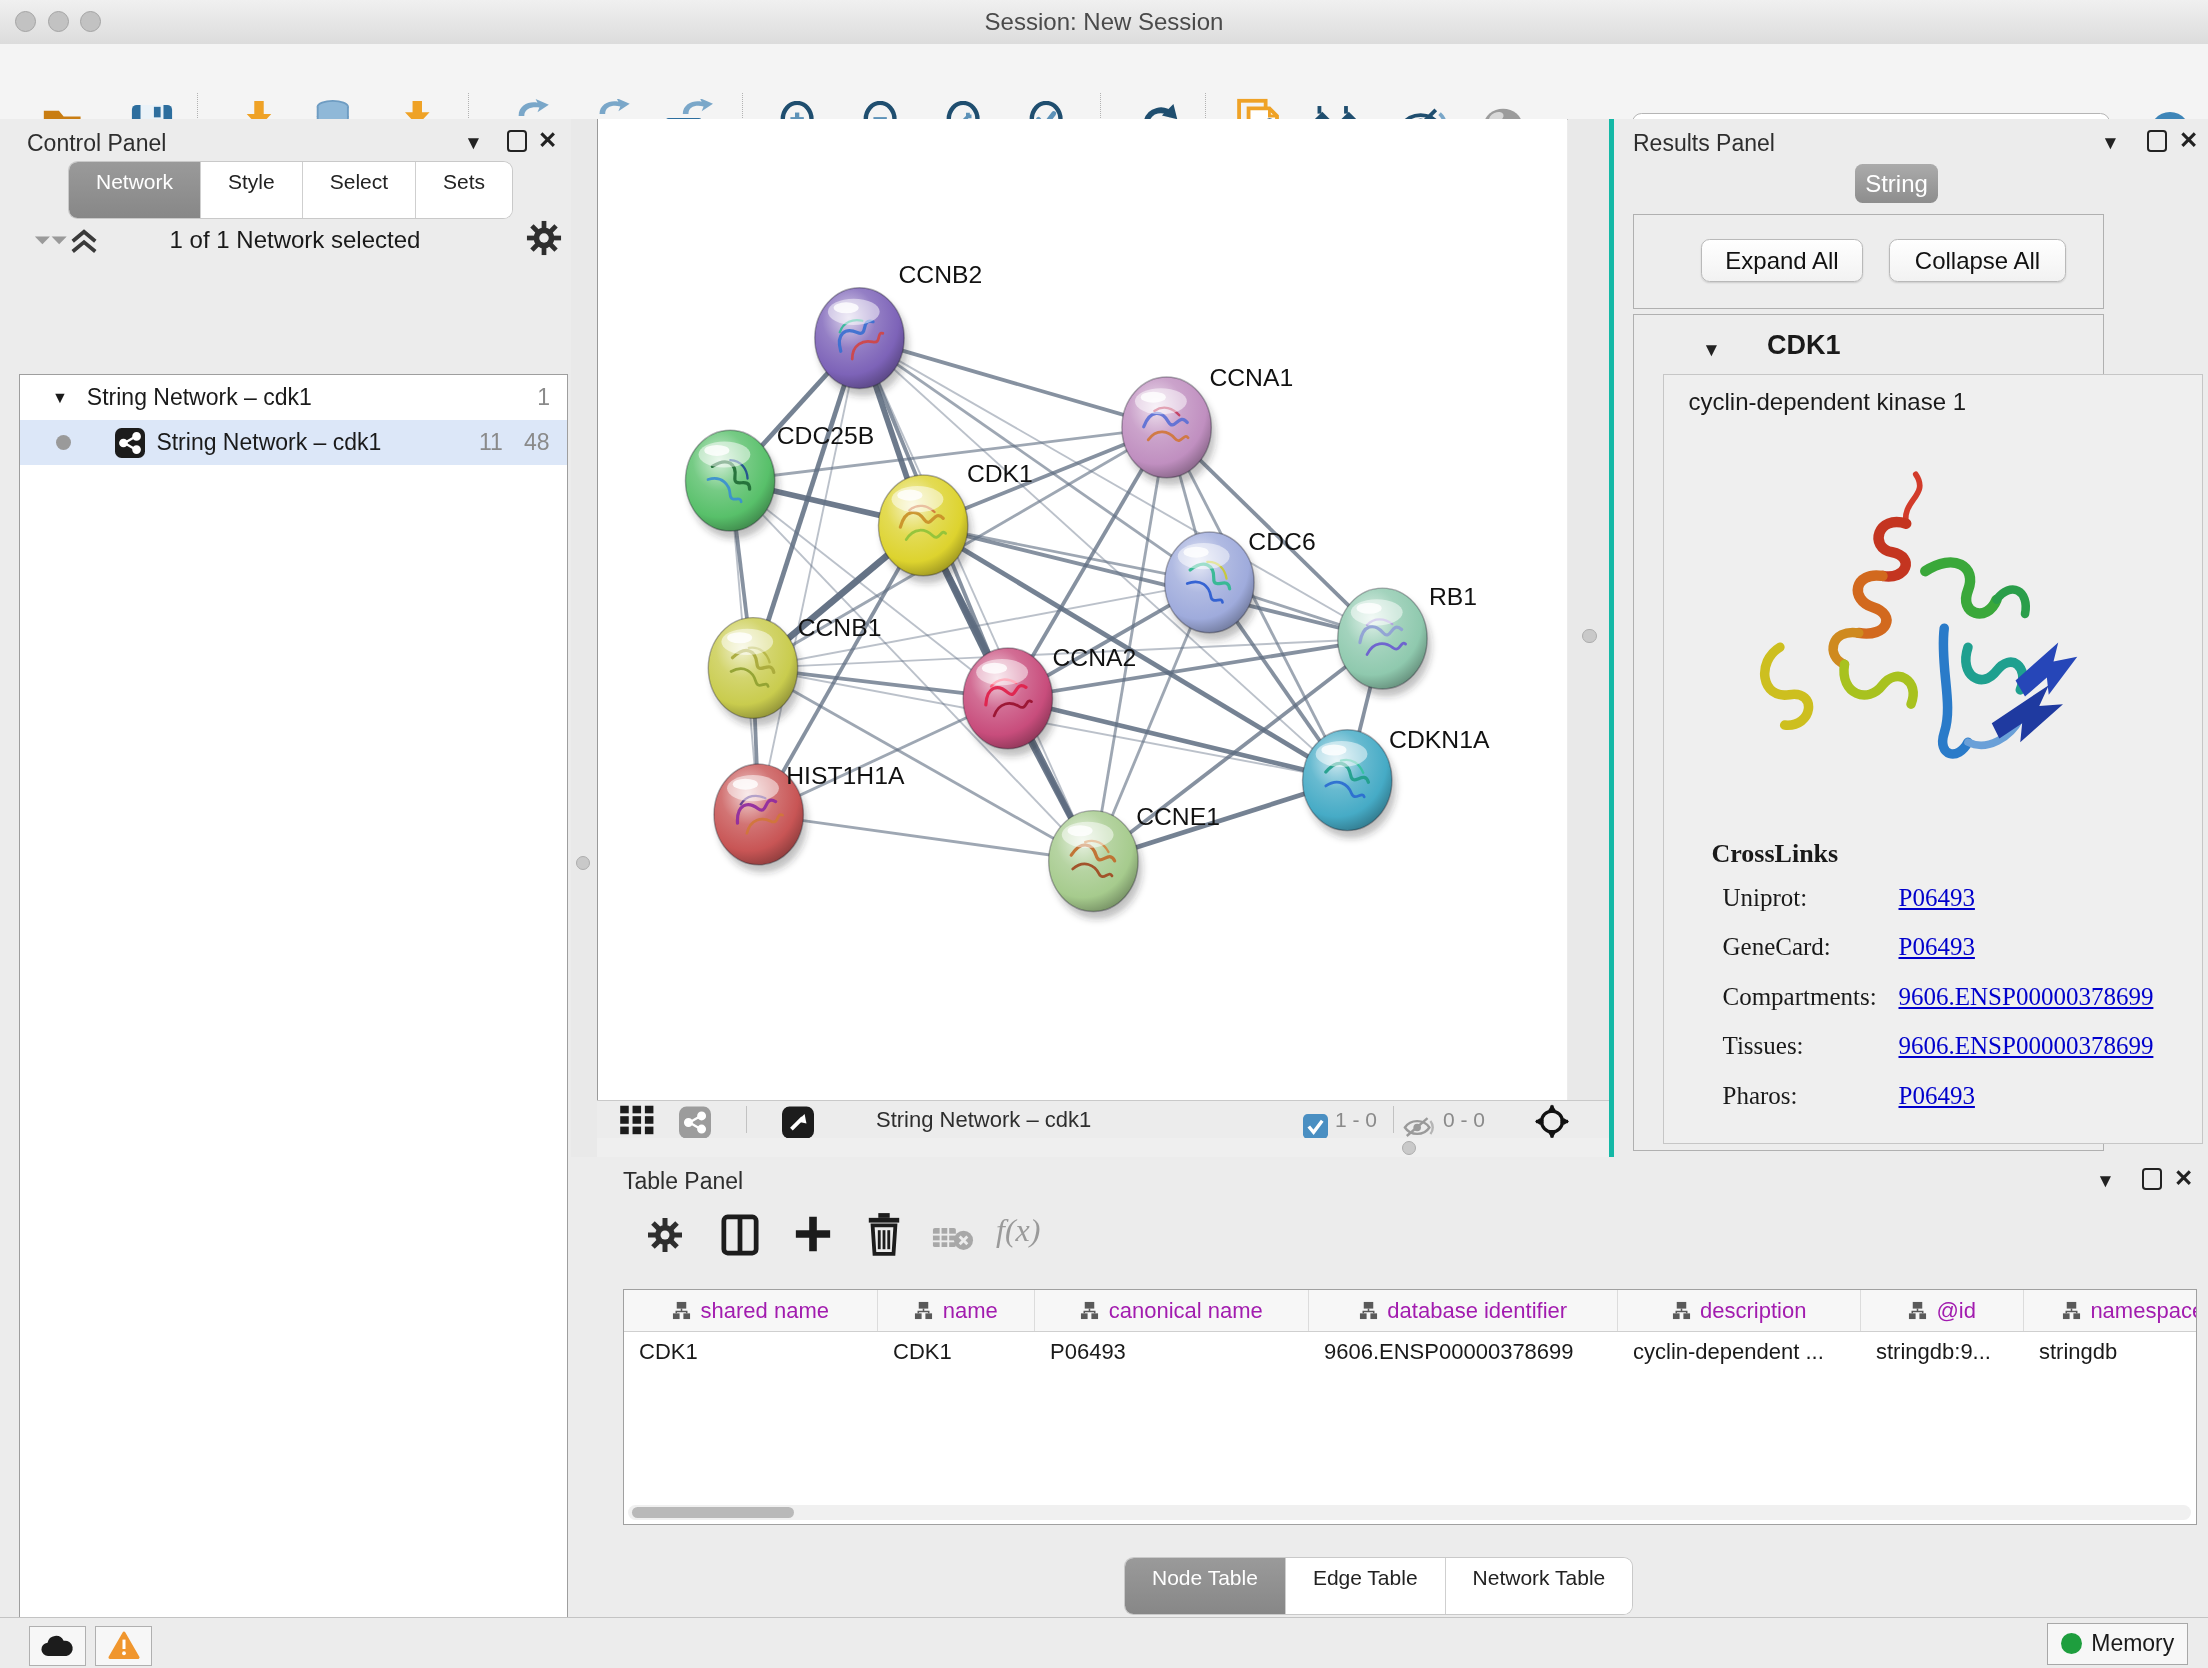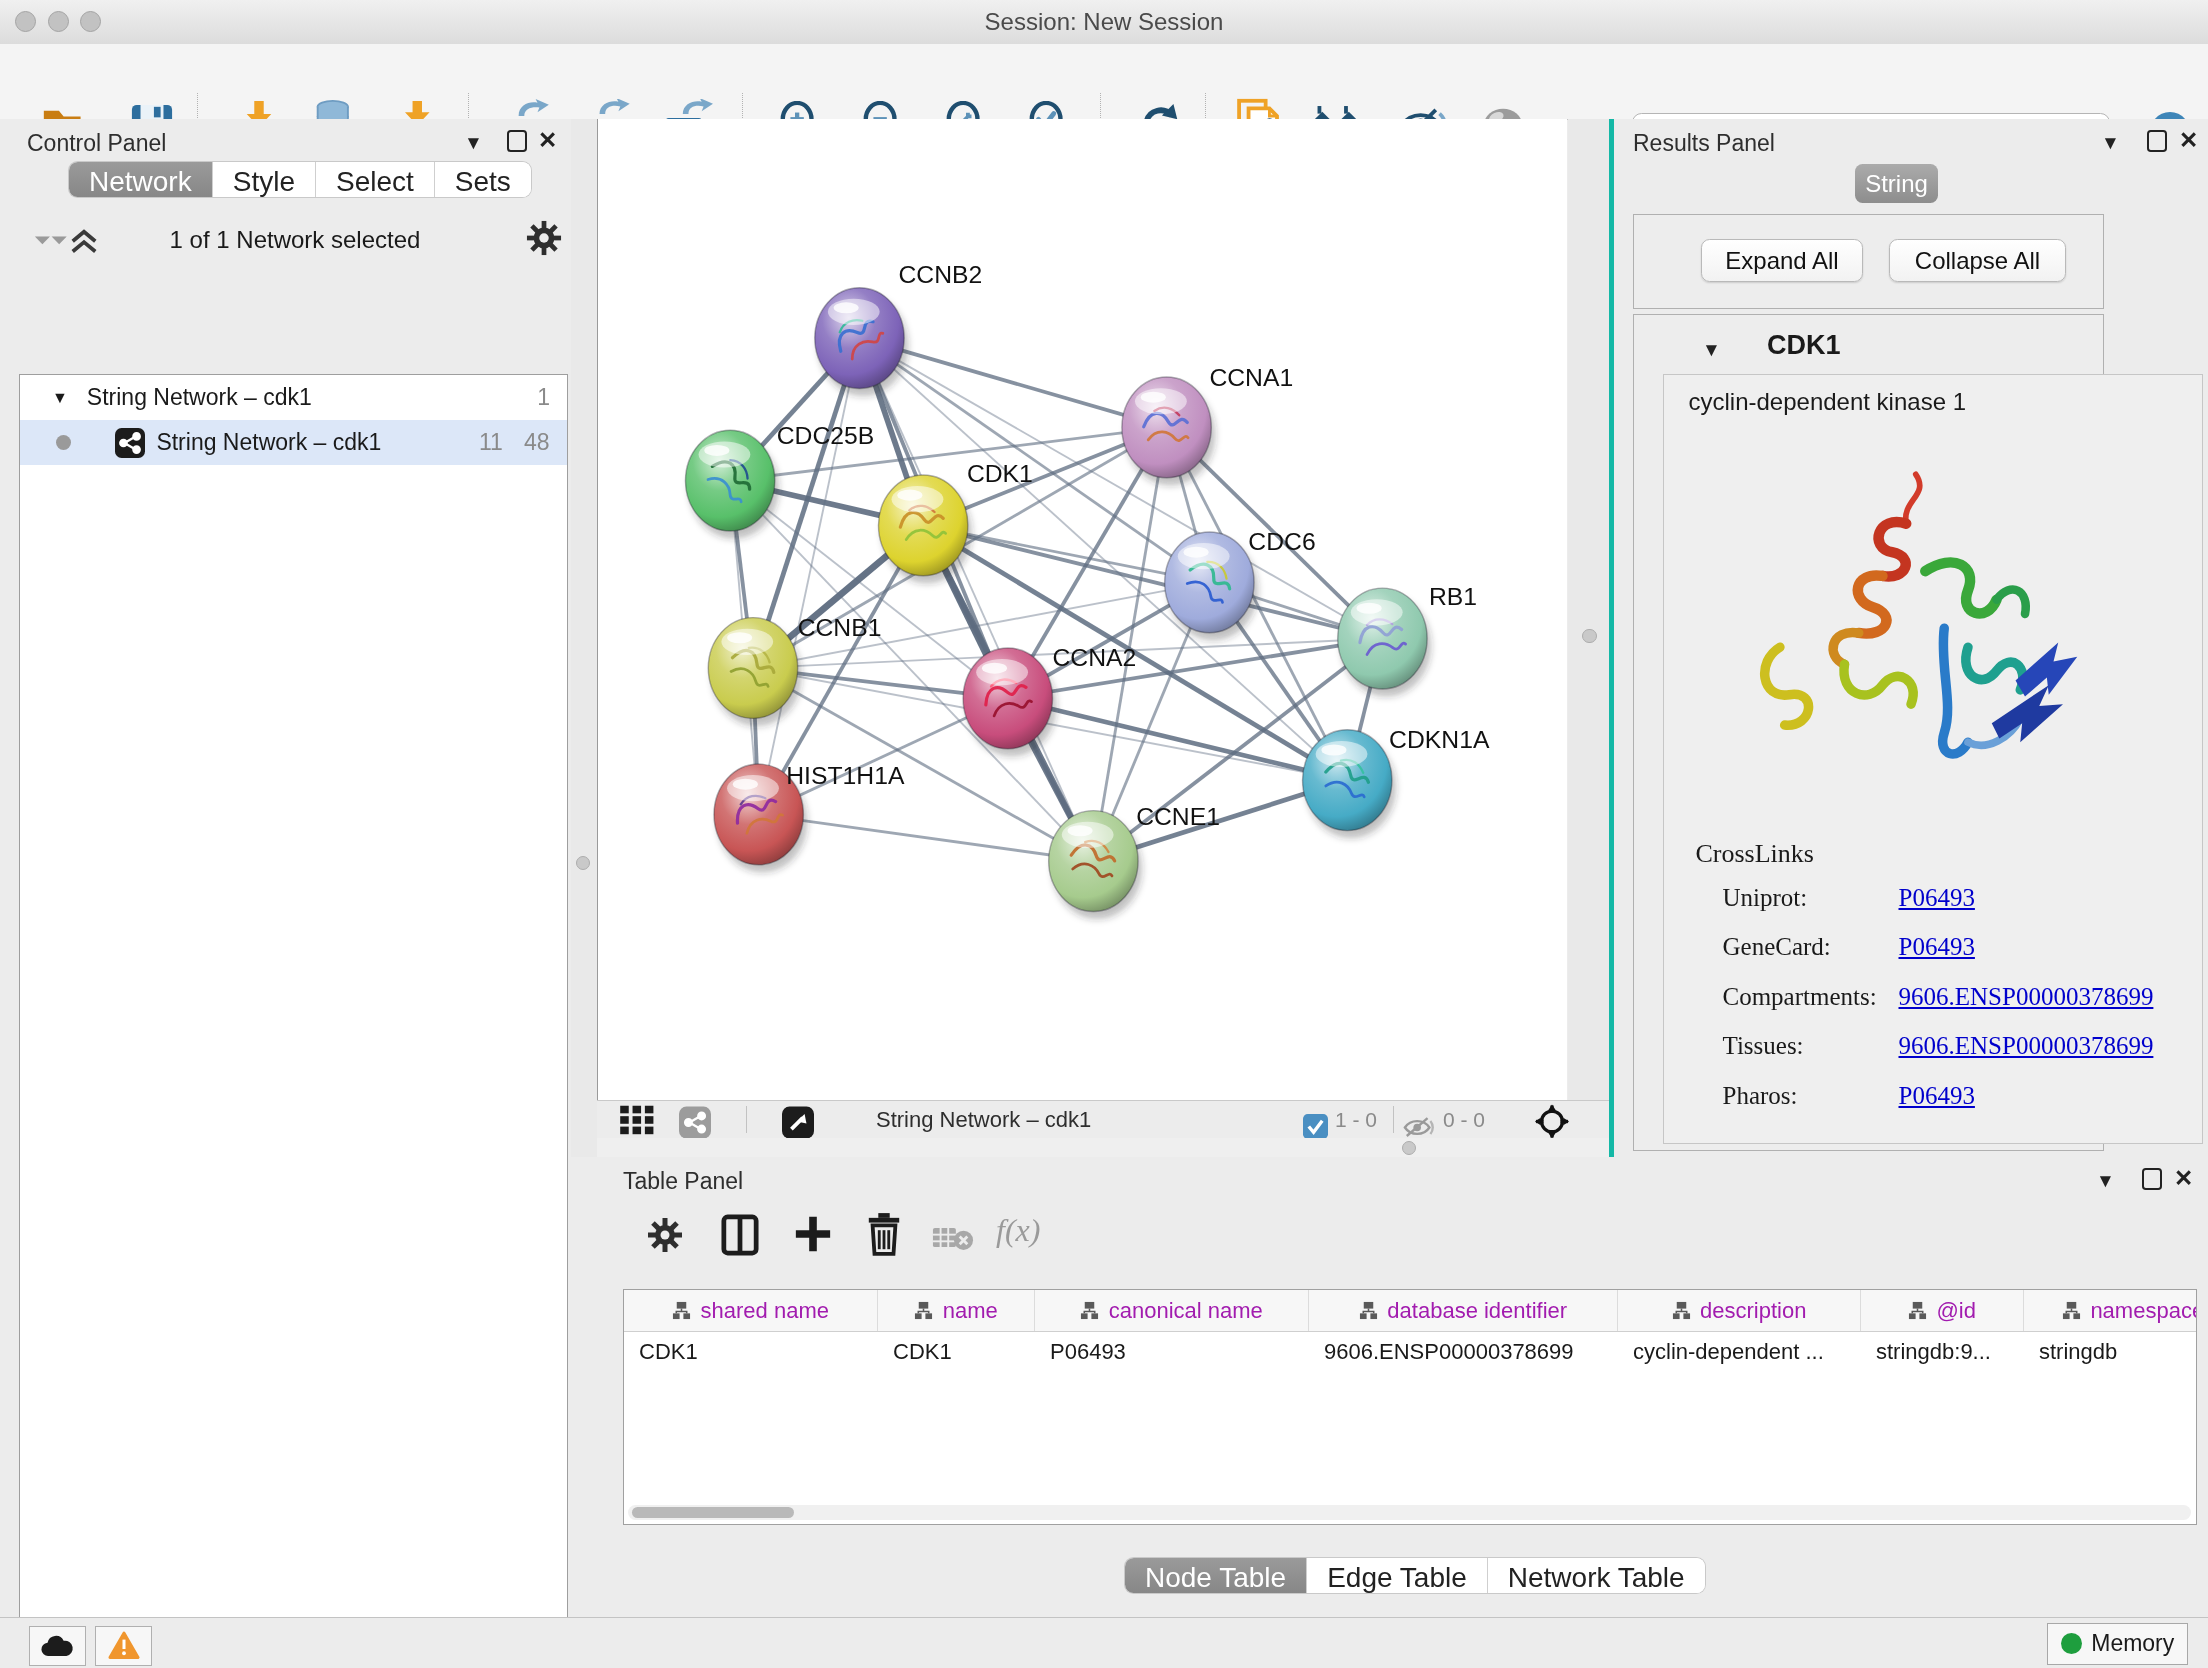--- a/index.html
+++ b/index.html
@@ -23,21 +23,21 @@
       font-family:"Liberation Sans",sans-serif;}
   
   .ptitle{font-size:23px;color:#2e2e2e;}
   .pico{position:absolute;font-size:23px;color:#222;line-height:27px;}
   .sqico{position:absolute;width:16px;height:18px;border:2.4px solid #222;border-radius:3.8px;}
   
   #control{left:0;top:119px;width:590px;height:1498px;background:#ececec;}
   #cp-strip{left:571px;top:119px;width:27px;height:1038px;background:#e9e9e9;border-right:1.9px solid #9e9e9e;}
   .tabbar{position:absolute;display:flex;border-radius:8.6px;overflow:hidden;
       box-shadow:0 0 0 1px #c9c9c9;background:#fff;}
-  .tabseg{font-size:28px;padding:0 20px;height:35px;line-height:40px;text-align:center;
+  .tabseg{font-size:21px;padding:0 27px;height:56px;line-height:40px;text-align:center;
       background:#fff;color:#222;border-right:1px solid #cfcfcf;}
   .tabseg:last-child{border-right:none;}
   .tabseg.sel{background:linear-gradient(#9a9a9a,#878787);color:#fff;}
   #net-list{left:19px;top:255px;width:549px;height:1330px;background:#fff;border:1.9px solid #9e9e9e;box-sizing:border-box;}
   .trow{position:relative;height:45px;display:flex;align-items:center;font-size:23px;}
   .trow .cnt{color:#8a8a8a;}
   
   #canvas{left:597px;top:119px;width:969px;height:982px;background:#fff;border-left:1.9px solid #9a9a9a;}
   #right-strip{left:1568px;top:119px;width:41px;height:1038px;background:#e9e9e9;}
   .knob{position:absolute;width:12.4px;height:12.4px;border-radius:50%;background:#c9c9c9;border:1px solid #adadad;}
@@ -754,21 +754,21 @@
             <path d="M215,116 C245,96 270,111 260,136 C250,161 280,171 290,146" stroke="#3aa83a" stroke-width="11"></path>
             <path d="M290,146 C305,126 325,136 320,161" stroke="#2a9e4a" stroke-width="9"></path>
             <path d="M260,196 C250,226 275,241 290,221 C305,201 325,216 315,241" stroke="#1fa08f" stroke-width="10"></path>
             <path d="M235,176 C230,216 245,256 235,286 C227,311 250,316 260,296" stroke="#2a7bc9" stroke-width="10"></path>
             <path d="M260,296 C280,306 305,291 315,271" stroke="#6aa0d8" stroke-width="8"></path>
           </g>
           <polygon points="310,231 355,191 350,211 375,206 345,246 343,228 320,248" fill="#2646b8"></polygon>
           <polygon points="285,276 345,236 335,258 360,256 315,296 317,276 293,292" fill="#1f3aa0"></polygon>
         </svg>
 
-        <div class="abs serif" style="left:32px;top:464px;font-size:26px;font-weight:normal">CrossLinks</div>
+        <div class="abs serif" style="left:48px;top:464px;font-size:26px;font-weight:bold">CrossLinks</div>
         <div id="crosslinks">
             <div class="xl-row serif" style="left: 59px; top: 509px;"><span style="display: inline-block; width: 176px;">Uniprot:</span><a href="#" style="color: rgb(0, 0, 204);">P06493</a></div>
             <div class="xl-row serif" style="left: 59px; top: 558px;"><span style="display: inline-block; width: 176px;">GeneCard:</span><a href="#" style="color: rgb(0, 0, 204);">P06493</a></div>
             <div class="xl-row serif" style="left: 59px; top: 608px;"><span style="display: inline-block; width: 176px;">Compartments:</span><a href="#" style="color: rgb(0, 0, 204);">9606.ENSP00000378699</a></div>
             <div class="xl-row serif" style="left: 59px; top: 657px;"><span style="display: inline-block; width: 176px;">Tissues:</span><a href="#" style="color: rgb(0, 0, 204);">9606.ENSP00000378699</a></div>
             <div class="xl-row serif" style="left: 59px; top: 707px;"><span style="display: inline-block; width: 176px;">Pharos:</span><a href="#" style="color: rgb(0, 0, 204);">P06493</a></div>
           </div>
       </div>
     </div>
   </div>

